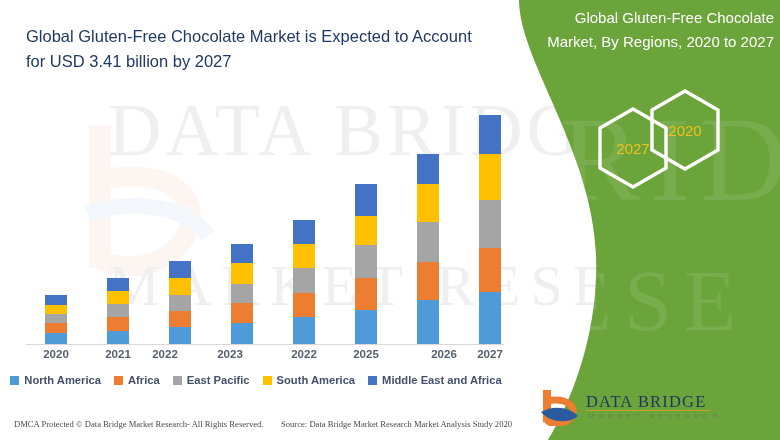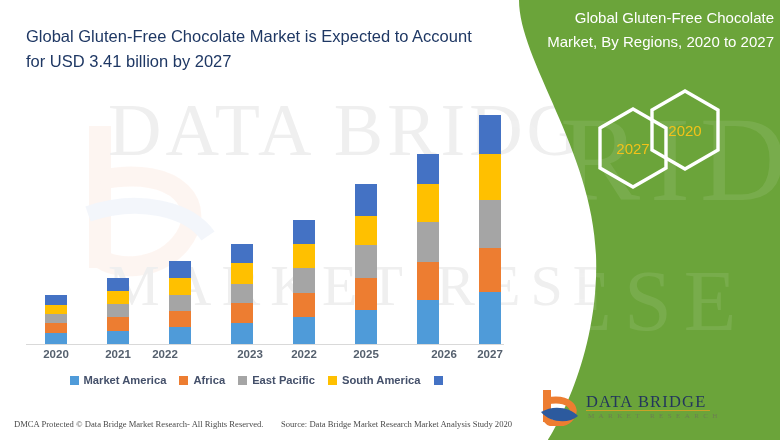--- a/index.html
+++ b/index.html
@@ -220,45 +220,46 @@
         <div class="seg" style="height: 46px; background: rgb(255, 192, 0);"></div>
         <div class="seg" style="height: 48px; background: rgb(165, 165, 165);"></div>
         <div class="seg" style="height: 44px; background: rgb(237, 125, 49);"></div>
         <div class="seg" style="height: 52px; background: rgb(79, 155, 217);"></div>
       </div>
     </div>
   <div class="xlabels">
       <div class="xlab" style="left: 13px;">2020</div>
       <div class="xlab" style="left: 75px;">2021</div>
       <div class="xlab" style="left: 122px;">2022</div>
-      <div class="xlab" style="left: 207px;">2023</div>
+      <div class="xlab" style="left: 187px;">2023</div>
       <div class="xlab" style="left: 261px;">2022</div>
       <div class="xlab" style="left: 323px;">2025</div>
       <div class="xlab" style="left: 401px;">2026</div>
       <div class="xlab" style="left: 447px;">2027</div>
     </div>
 
   <div class="legend">
       <div class="lg-item">
         <span class="lg-sw" style="background: rgb(79, 155, 217);"></span>
-        <span class="lg-tx">Market America</span>
+        <span class="lg-tx">North America</span>
       </div>
       <div class="lg-item">
         <span class="lg-sw" style="background: rgb(237, 125, 49);"></span>
         <span class="lg-tx">Africa</span>
       </div>
       <div class="lg-item">
         <span class="lg-sw" style="background: rgb(165, 165, 165);"></span>
         <span class="lg-tx">East Pacific</span>
       </div>
       <div class="lg-item">
         <span class="lg-sw" style="background: rgb(255, 192, 0);"></span>
         <span class="lg-tx">South America</span>
       </div>
       <div class="lg-item">
         <span class="lg-sw" style="background: rgb(68, 114, 196);"></span>
+        <span class="lg-tx">Middle East and Africa</span>
       </div>
     </div>
 
   <div class="footer-left">DMCA Protected © Data Bridge Market Research- All Rights Reserved.</div>
   <div class="footer-src">Source: Data Bridge Market Research Market Analysis Study 2020</div>
 
 </div>
 
 </body></html>

